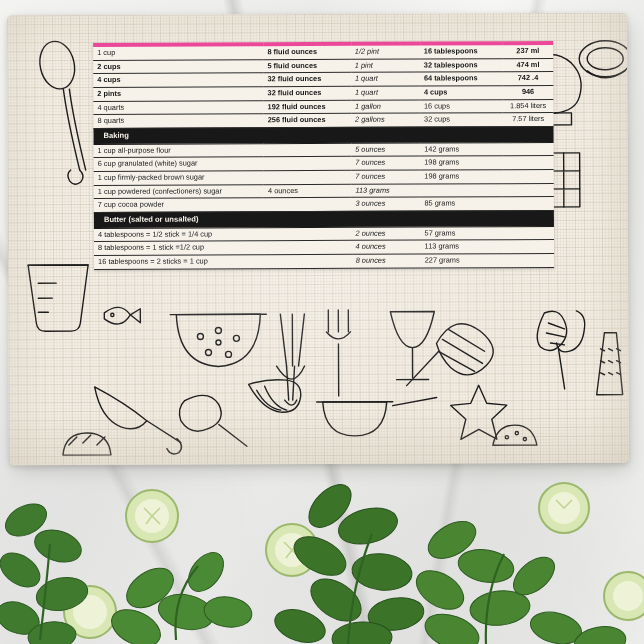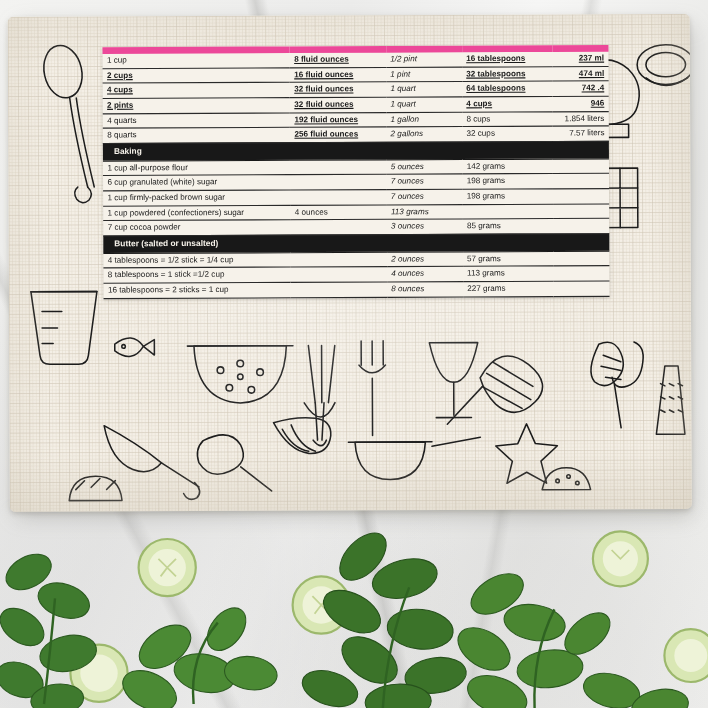--- a/index.html
+++ b/index.html
@@ -102,35 +102,35 @@
     border-collapse: collapse;
     width: 100%;
   }
   .chart td {
     padding: 2px 4px 2.5px 4px;
     border-bottom: 1px solid #2a2a2a;
     white-space: nowrap;
     vertical-align: middle;
     font-size: 7.4px;
   }
-  .chart tr.first td { border-top: 6px solid #ec4899; }
+  .chart tr.first td { border-top: 4px solid #ec4899; }
   .col-a { width: 37%; }
   .col-b { width: 19%; }
   .col-c { width: 15%; font-style: italic; }
   .col-d { width: 18%; }
-  .col-e { width: 11%; text-align: right; }
+  .col-e { width: 11%; text-align: center; }
   .section td {
     background: #181818;
     color: #f6f2ea;
     font-weight: bold;
     padding: 3px 4px 3.5px 10px;
     border-bottom: 1px solid #181818;
     font-size: 7.6px;
   }
-  .bold { font-weight: bold; text-decoration: underline; }
+  .bold { font-weight: bold; }
   
   .produce { position: absolute; inset: 0; pointer-events: none; }
   .produce svg { display: block; }
 </style>
 </head>
 <body>
 
 <div class="scene">
 
   <div class="marble"></div>
@@ -273,21 +273,21 @@
         <tbody>
           <tr class="first">
             <td class="col-a">1 cup</td>
             <td class="col-b bold">8 fluid ounces</td>
             <td class="col-c">1/2 pint</td>
             <td class="col-d bold">16 tablespoons</td>
             <td class="col-e bold">237 ml</td>
           </tr>
           <tr>
             <td class="col-a bold">2 cups</td>
-            <td class="col-b bold">16 fluid ounces</td>
+            <td class="col-b bold">5 fluid ounces</td>
             <td class="col-c">1 pint</td>
             <td class="col-d bold">32 tablespoons</td>
             <td class="col-e bold">474 ml</td>
           </tr>
           <tr>
             <td class="col-a bold">4 cups</td>
             <td class="col-b bold">32 fluid ounces</td>
             <td class="col-c">1 quart</td>
             <td class="col-d bold">64 tablespoons</td>
             <td class="col-e bold">742 .4</td>
@@ -296,21 +296,21 @@
             <td class="col-a bold">2 pints</td>
             <td class="col-b bold">32 fluid ounces</td>
             <td class="col-c">1 quart</td>
             <td class="col-d bold">4 cups</td>
             <td class="col-e bold">946</td>
           </tr>
           <tr>
             <td class="col-a">4 quarts</td>
             <td class="col-b bold">192 fluid ounces</td>
             <td class="col-c">1 gallon</td>
-            <td class="col-d">8 cups</td>
+            <td class="col-d">16 cups</td>
             <td class="col-e">1.854 liters</td>
           </tr>
           <tr>
             <td class="col-a">8 quarts</td>
             <td class="col-b bold">256 fluid ounces</td>
             <td class="col-c">2 gallons</td>
             <td class="col-d">32 cups</td>
             <td class="col-e">7.57 liters</td>
           </tr>
 

